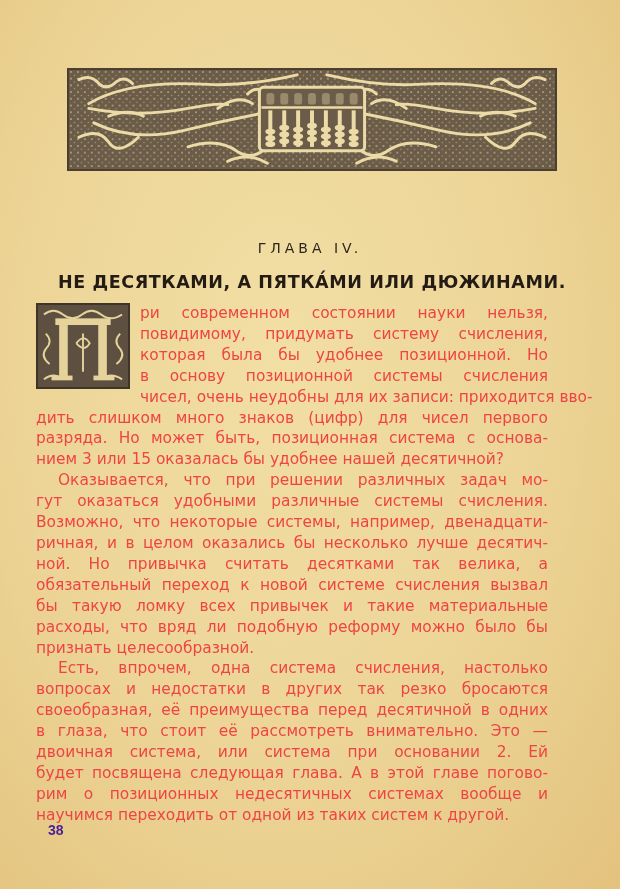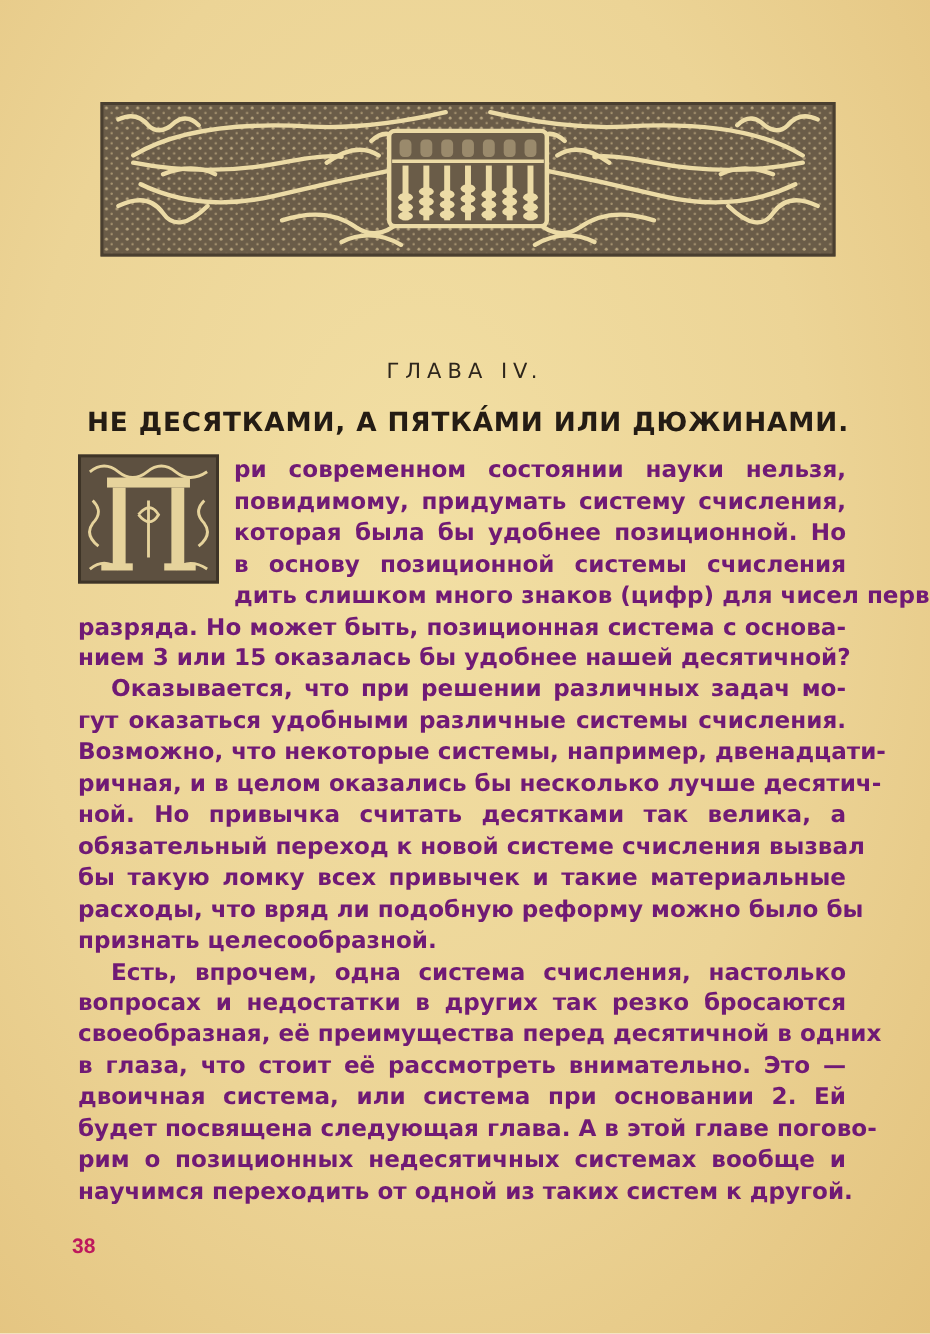--- a/index.html
+++ b/index.html
@@ -28,40 +28,40 @@
     font-size:14px; letter-spacing:4px; color:#2e261c;
   }
   .chapter-title {
     position:absolute; left:46px; width:520px; top:272px; text-align:right;
     font-family:"DejaVu Sans", "Liberation Sans", sans-serif;
     font-size:17.5px; font-weight:bold; letter-spacing:0.6px; color:#241c14;
     white-space:nowrap;
   }
 
   .body-text {
-    position:absolute; left:52px; top:303px; width:512px;
+    position:absolute; left:36px; top:303px; width:512px;
     font-family:"DejaVu Sans", "Liberation Sans", sans-serif;
-    font-size:15.4px; line-height:20.9px; color:#701a75;font-weight:bold;
+    font-size:15.4px; line-height:20.9px; color:#ef4444;
   }
   .body-text p { margin:0; text-align:justify; text-align-last:left; }
   .body-text .line { display:block; text-align:justify; text-align-last:justify; white-space:nowrap; }
   .body-text .line.last { text-align-last:left; }
   .body-text .indent { text-indent:22px; }
 
   .dropcap {
     float:left; width:94px; height:86px; margin:0 10px 0 0;
     background:#5d5040; border:2px solid #3e3427; box-sizing:border-box;
     position:relative;
   }
   .dropcap svg { width:100%; height:100%; display:block; }
 
   .page-number {
     position:absolute; left:48px; top:822px;
     font-family:"Liberation Sans", "DejaVu Sans", sans-serif;
-    font-size:14px; font-weight:bold; color:#be185d;
+    font-size:14px; font-weight:bold; color:#4c1d95;
   }
   sup { font-size:9px; line-height:0; vertical-align:7px; }
 </style>
 </head>
 <body>
 
 <div class="page">
 
   <div class="headpiece">
     <svg viewBox="0 0 490 103" preserveAspectRatio="none">
@@ -169,20 +169,21 @@
           <rect x="14" y="74" width="22" height="5"></rect>
           <rect x="58" y="74" width="22" height="5"></rect>
         </g>
       </svg>
     </div>
     <p class="first-para">
       <span class="line">ри современном состоянии науки нельзя,</span>
       <span class="line">повидимому, придумать систему счисления,</span>
       <span class="line">которая была бы удобнее позиционной. Но</span>
       <span class="line">в основу позиционной системы счисления</span>
+      <span class="line">чисел, очень неудобны для их записи: приходится вво-</span>
       <span class="line">дить слишком много знаков (цифр) для чисел первого</span>
       <span class="line">разряда. Но может быть, позиционная система с основа-</span>
       <span class="line last">нием 3 или 15 оказалась бы удобнее нашей десятичной?</span>
     </p>
     <p>
       <span class="line indent">Оказывается, что при решении различных задач мо-</span>
       <span class="line">гут оказаться удобными различные системы счисления.</span>
       <span class="line">Возможно, что некоторые системы, например, двенадцати-</span>
       <span class="line">ричная, и в целом оказались бы несколько лучше десятич-</span>
       <span class="line">ной. Но привычка считать десятками так велика, а</span>

